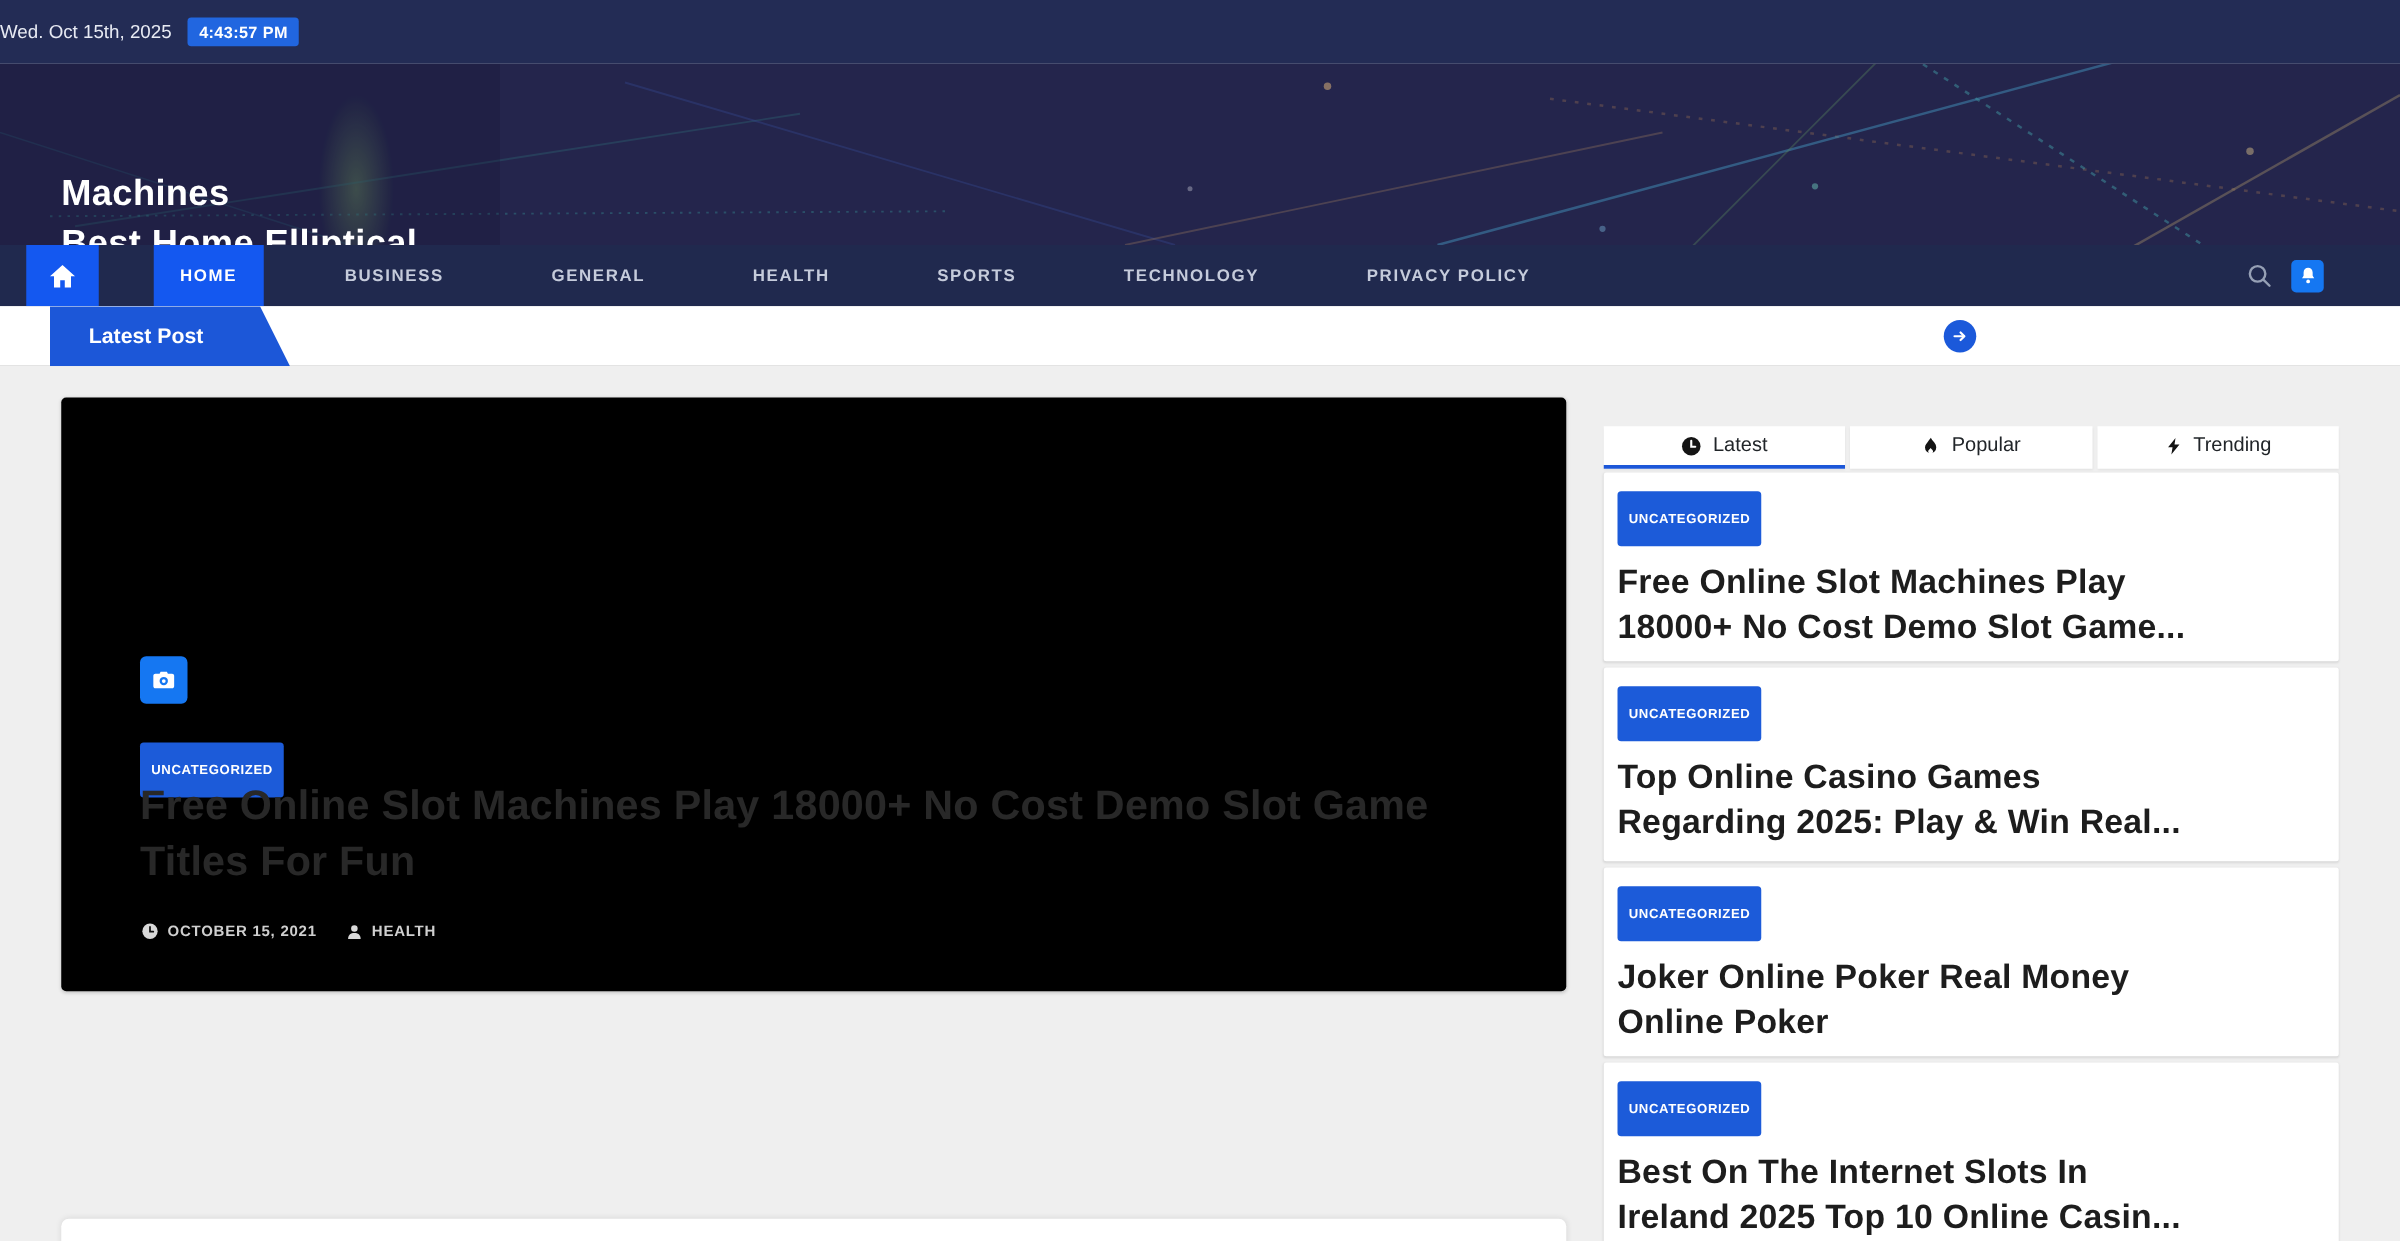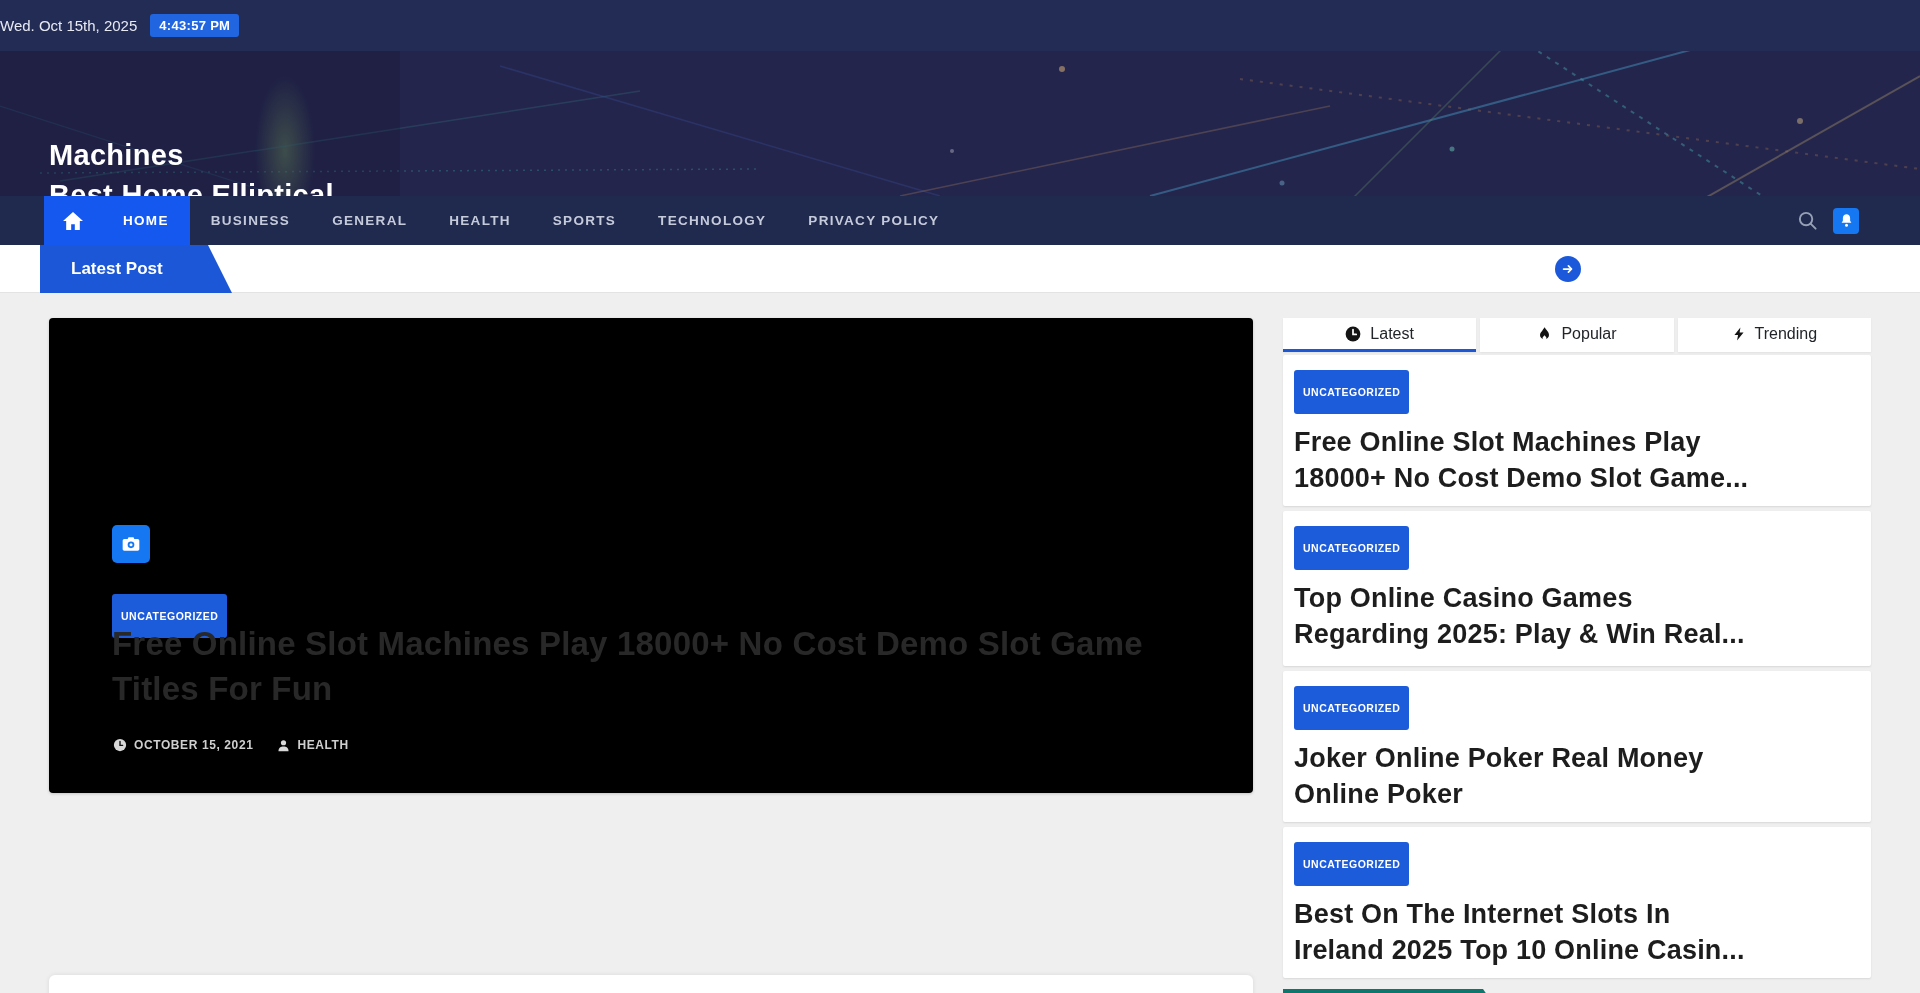--- a/index.html
+++ b/index.html
@@ -11,21 +11,21 @@
   .topbar-date { color:#e7eaf3; font-size:15px; }
   .time-badge { background:#2166e0; color:#fff; font-size:13px; font-weight:bold; padding:4px 9px; border-radius:3px; letter-spacing:.3px; }
 
   
   .site-header { position:relative; height:145px; background:#2a2950; overflow:hidden; }
   .site-header svg.bg { position:absolute; left:0; top:0; }
   .site-title { position:absolute; left:49px; top:84px; color:#ffffff; font-size:29px; line-height:40px; font-weight:bold; letter-spacing:.3px; cursor:pointer; }
   .site-title span { display:block; white-space:nowrap; }
 
   
-  .main-nav { height:49px; background:#20294e; display:flex; align-items:stretch; padding-left:44px; position:relative; }
+  .main-nav { height:49px; background:#20294e; display:flex; align-items:stretch; padding-left:21px; position:relative;gap:44px; }
   .nav-item { display:flex; align-items:center; padding:0 21px; color:#c5cbdb; font-size:13.5px; font-weight:bold; letter-spacing:1.3px; cursor:pointer; white-space:nowrap; }
   .nav-item.icon-only { padding:0 18px; }
   .nav-item.active { background:#1458f0; color:#ffffff; }
   .nav-right { position:absolute; right:61px; top:0; height:49px; display:flex; align-items:center; gap:15px; }
   .search-btn { cursor:pointer; display:flex; align-items:center; }
   .bell-btn { width:26px; height:26px; background:#1577f2; border-radius:4px; display:flex; align-items:center; justify-content:center; cursor:pointer; }
 
   
   .ticker { height:48px; background:#ffffff; position:relative; border-bottom:1px solid #e3e3e3; }
   .ticker-ribbon { position:absolute; left:40px; top:0; width:192px; height:48px; background:#1c57d8;
@@ -46,21 +46,21 @@
   .featured-title span { display:block; white-space:nowrap; }
   .featured-meta { position:absolute; left:64px; top:420px; display:flex; align-items:center; gap:24px; }
   .meta-item { display:flex; align-items:center; gap:7px; color:#cfcfcf; font-size:12px; font-weight:bold; letter-spacing:.6px; cursor:pointer; }
 
   .content-card { margin-top:182px; height:80px; background:#fff; border-radius:6px 6px 0 0; box-shadow:0 0 5px rgba(0,0,0,.09); }
 
   
   .sidebar { width:588px; flex:none; }
   .tabs { display:flex; gap:4px; margin-bottom:3px; }
   .tab { flex:1; height:34px; background:#fff; display:flex; align-items:center; justify-content:center; gap:9px;
-      font-size:16px; color:#212529; border-bottom:3px solid transparent; cursor:pointer; box-shadow:0 1px 2px rgba(0,0,0,.06); }
+      font-size:16px; color:#212529; border-bottom:3px solid transparent; cursor:pointer; box-shadow:0 1px 2px rgba(0,0,0,.06);margin-top:23px; }
   .tab.active { border-bottom-color:#1c57d8; }
 
   .post-card { background:#fff; margin-bottom:5px; padding:15px 11px 10px 11px; border-radius:2px; box-shadow:0 1px 2px rgba(0,0,0,.1); cursor:pointer; }
   .post-card:nth-of-type(1){ min-height:141px; }
   .post-card:nth-of-type(2){ min-height:136px; }
   .post-card:nth-of-type(3){ min-height:155px; }
   .post-card:nth-of-type(4){ min-height:151px; }
   .post-title { margin-top:10px; font-size:27px; font-weight:bold; color:#1d1d1d; line-height:36px; letter-spacing:.2px; }
   .post-title span { display:block; white-space:nowrap; }
 

